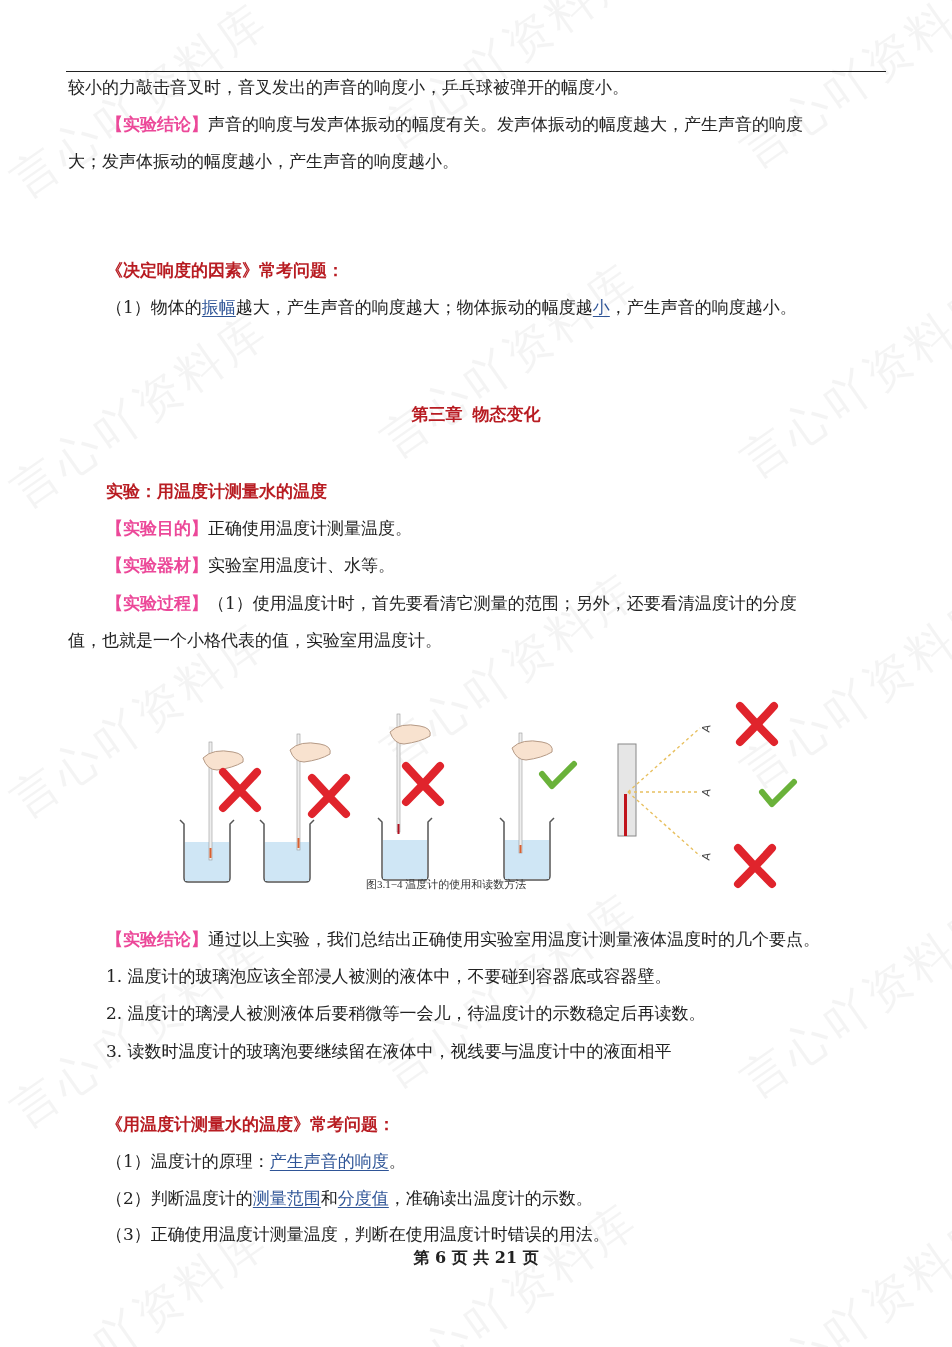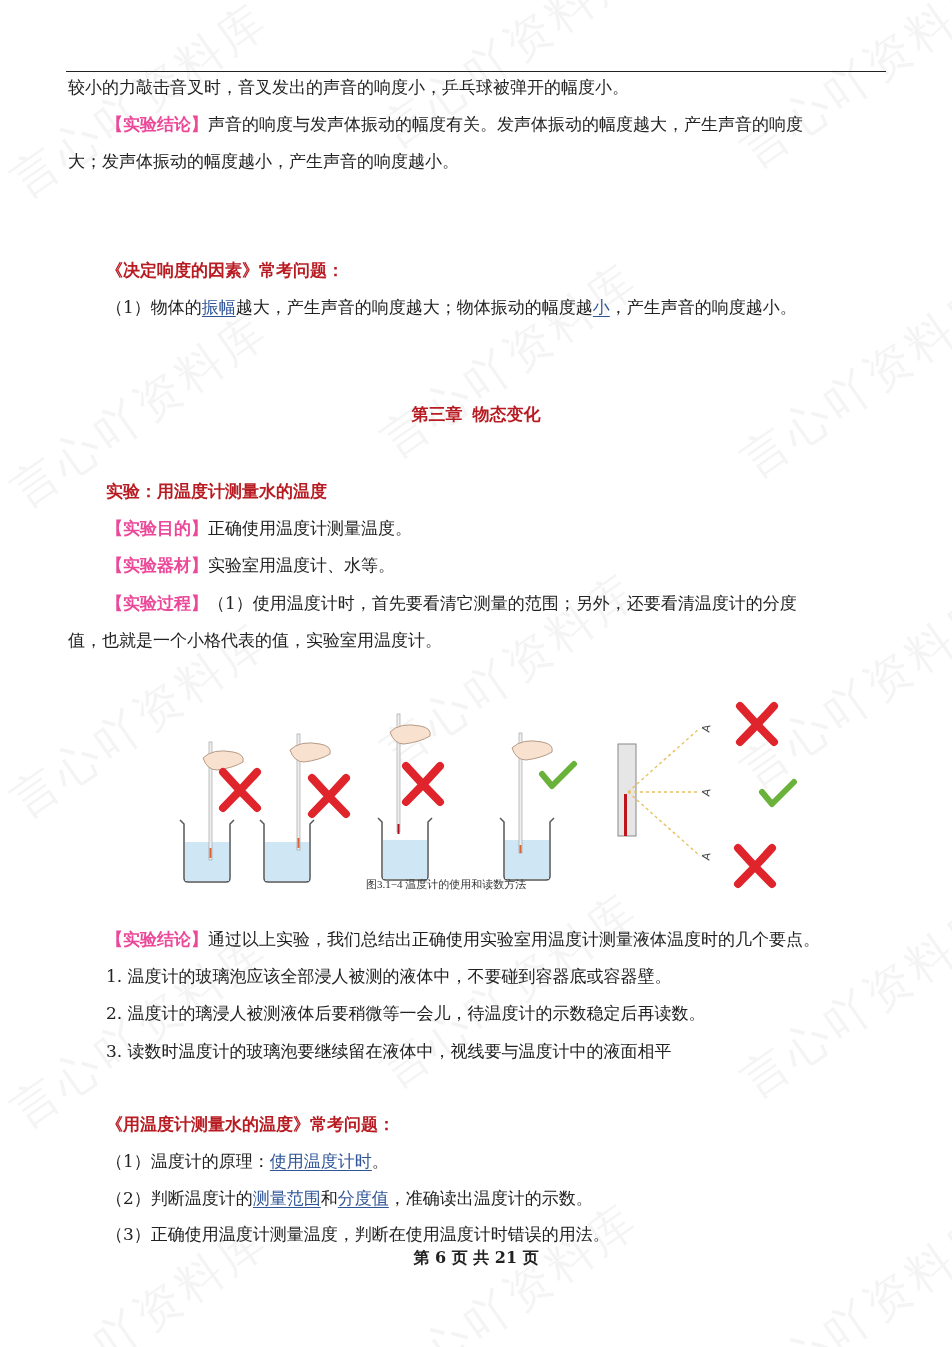--- a/index.html
+++ b/index.html
@@ -161,21 +161,21 @@
 
   <div class="line" style="left:106px;top:928px;">
     <span class="red">【实验结论】</span><span>通过以上实验，我们总结出正确使用实验室用温度计测量液体温度时的几个要点。</span>
   </div>
   <div class="line" style="left:106px;top:965px;">1. 温度计的玻璃泡应该全部浸人被测的液体中，不要碰到容器底或容器壁。</div>
   <div class="line" style="left:106px;top:1002px;">2. 温度计的璃浸人被测液体后要稍微等一会儿，待温度计的示数稳定后再读数。</div>
   <div class="line" style="left:106px;top:1040px;">3. 读数时温度计的玻璃泡要继续留在液体中，视线要与温度计中的液面相平</div>
 
   <div class="line title" style="left:106px;top:1113px;">《用温度计测量水的温度》常考问题：</div>
   <div class="line" style="left:106px;top:1150px;">
-    <span>（1）温度计的原理：</span><span class="ans">使用温度计时</span><span>。</span>
+    <span>（1）温度计的原理：</span><span class="ans">产生声音的响度</span><span>。</span>
   </div>
   <div class="line" style="left:106px;top:1187px;">
     <span>（2）判断温度计的</span><span class="ans">测量范围</span><span>和</span><span class="ans">分度值</span><span>，准确读出温度计的示数。</span>
   </div>
   <div class="line" style="left:106px;top:1223px;">（3）正确使用温度计测量温度，判断在使用温度计时错误的用法。</div>
 
   <div class="footer">第 6 页 共 21 页</div>
 </div>
 
 </body></html>

